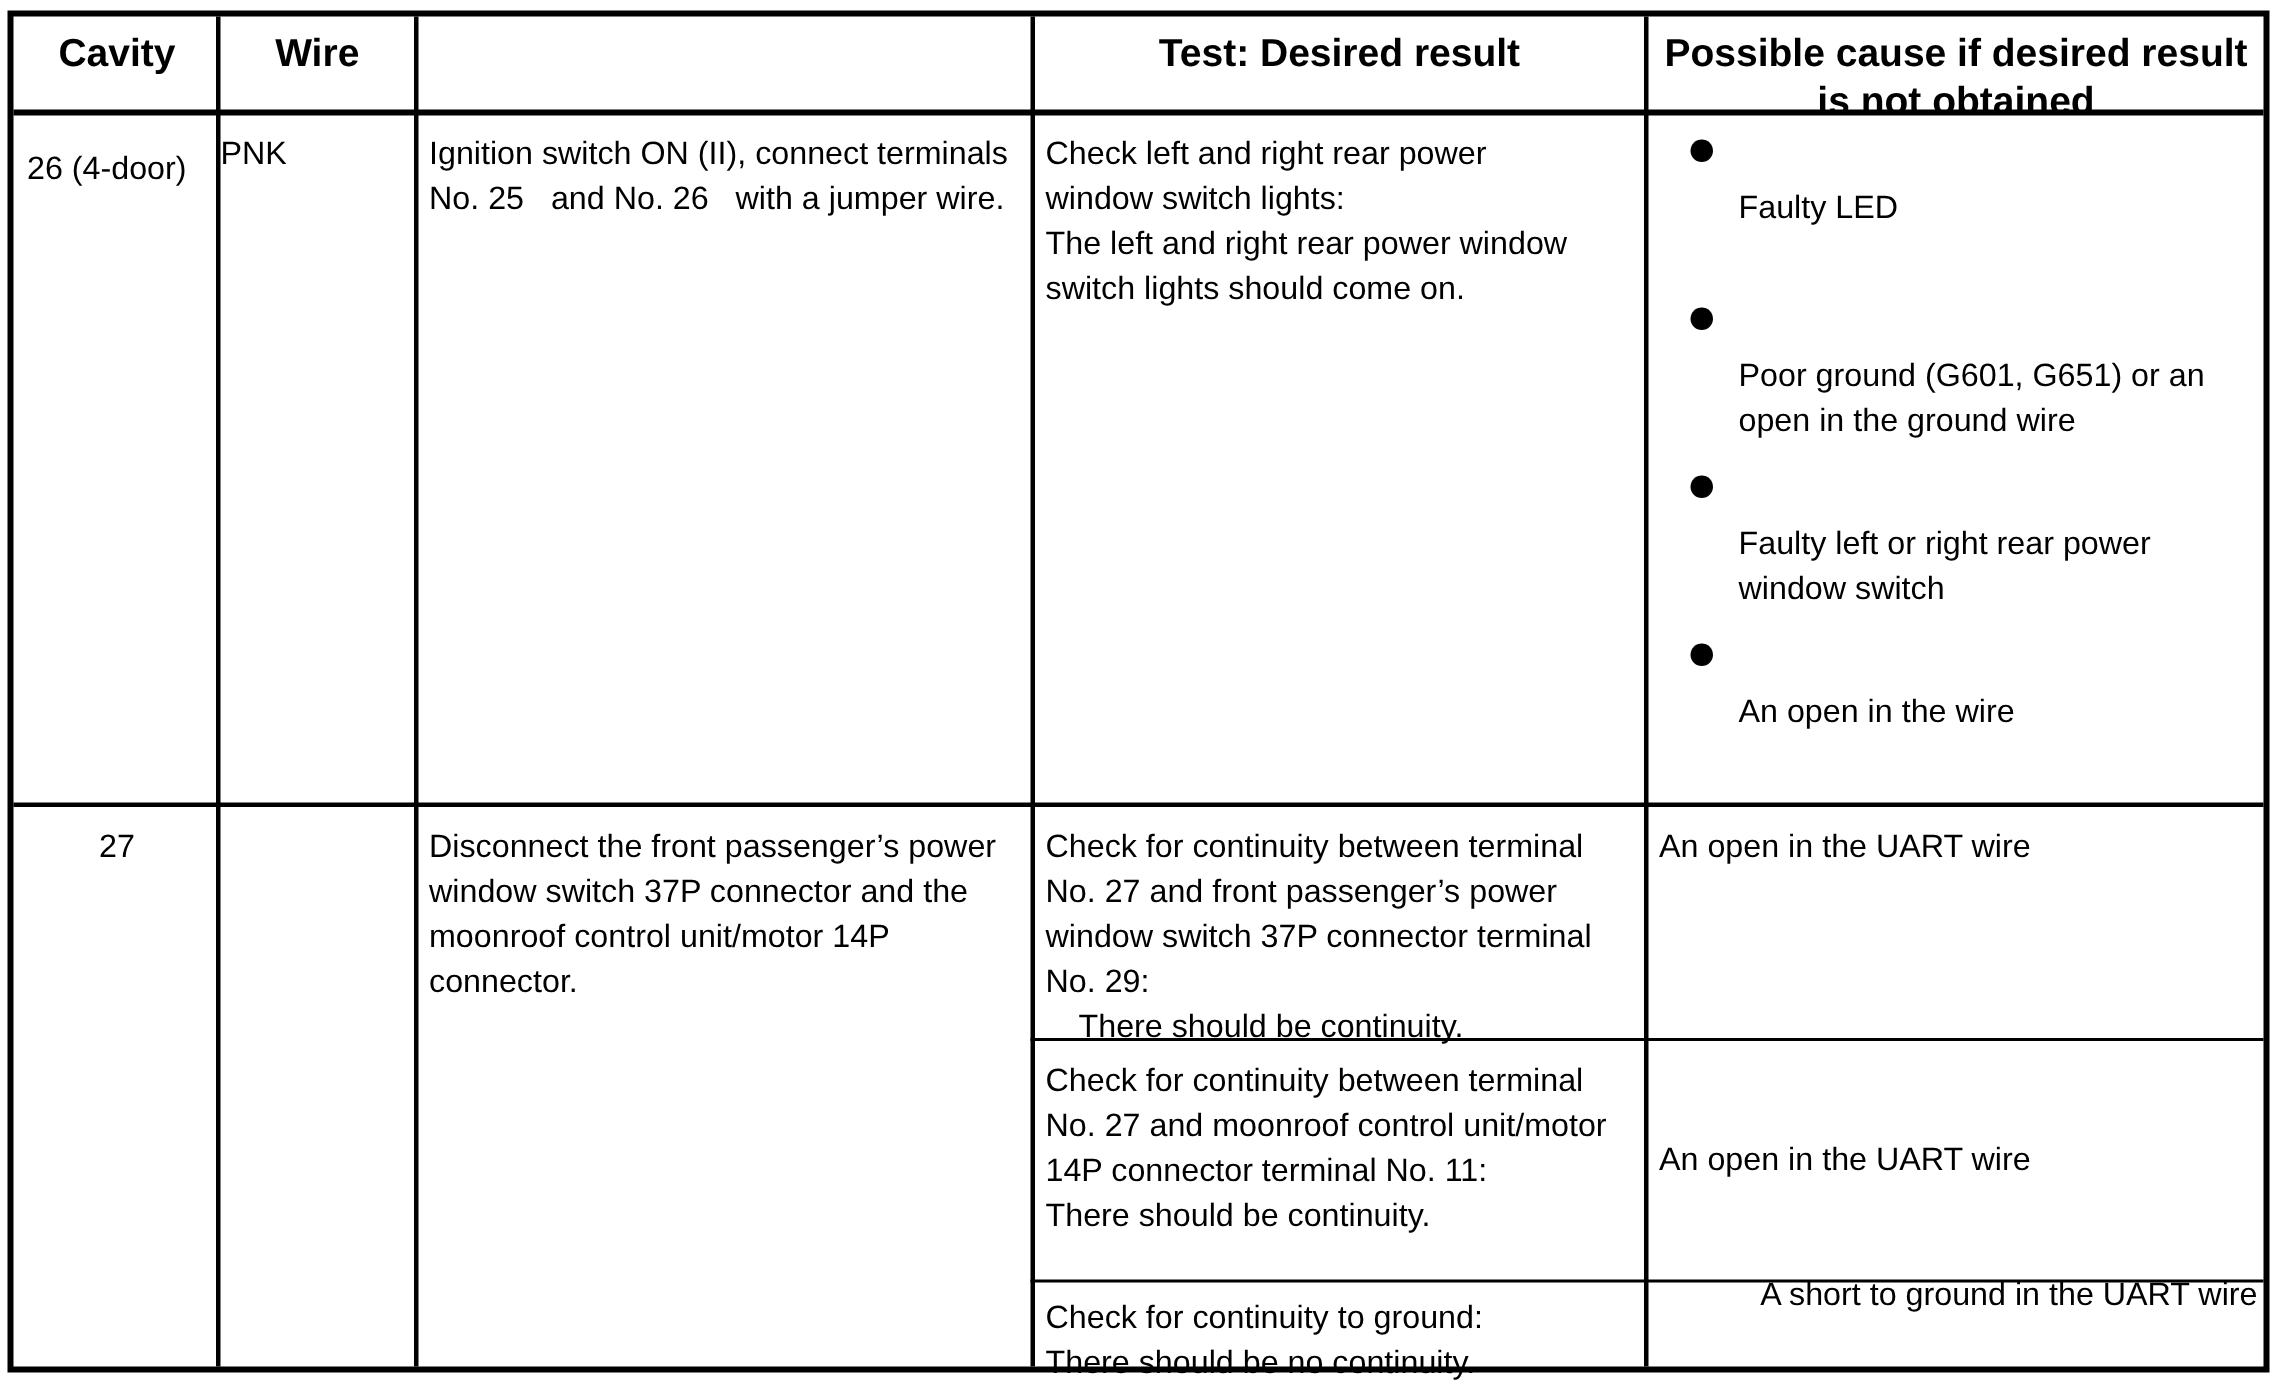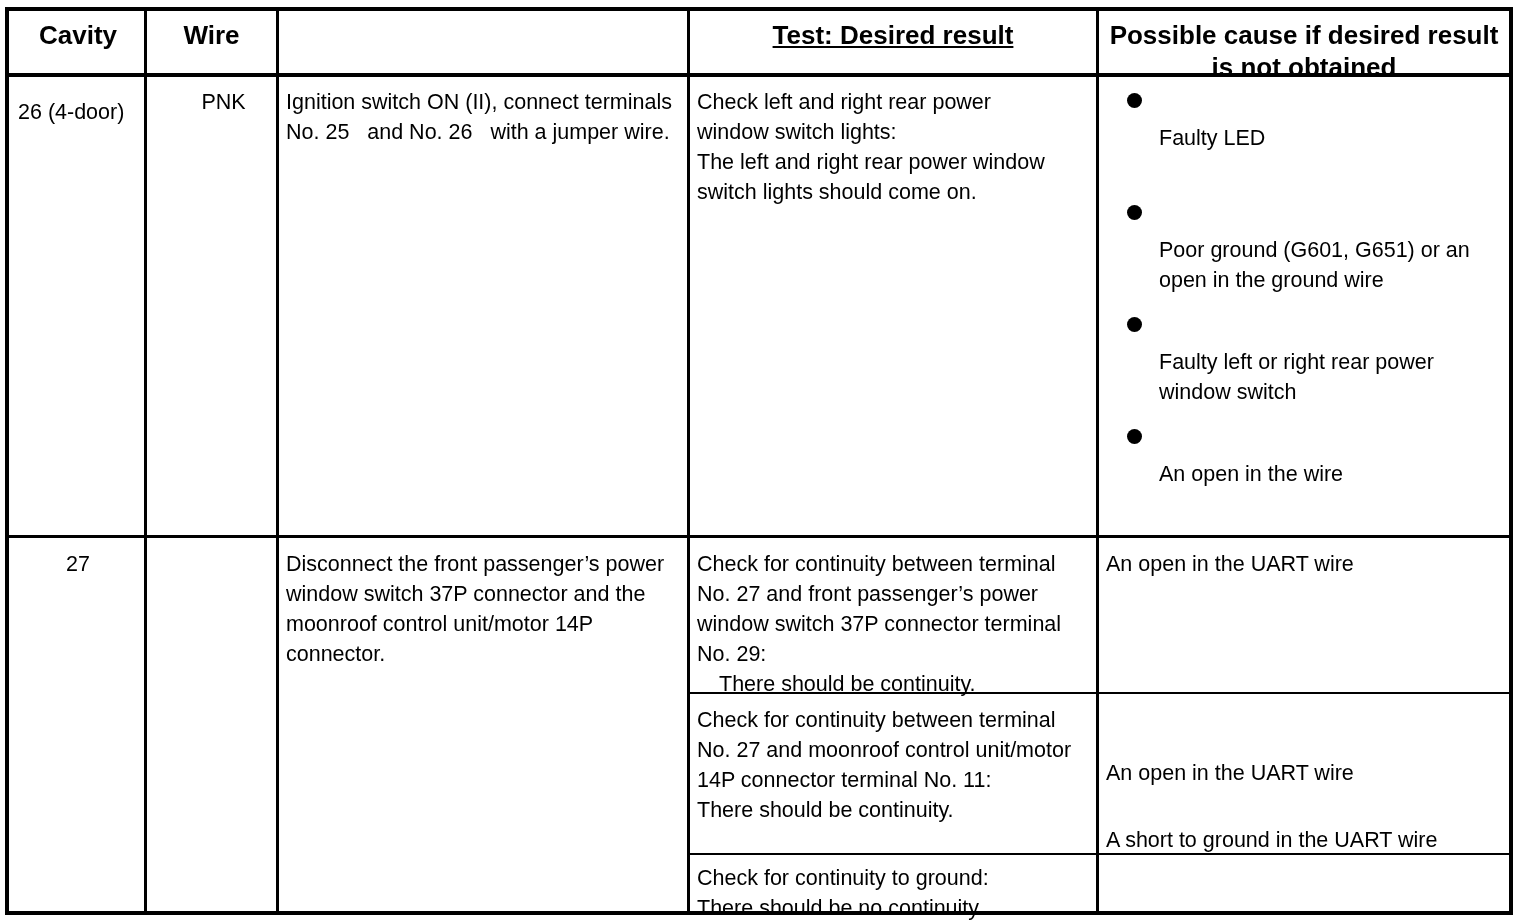--- a/index.html
+++ b/index.html
@@ -84,37 +84,37 @@
     display: flex;
     align-items: flex-start;
     justify-content: center;
     padding-top: 9px;
   }
   .hdr .txt { display: block; width: 100%; }
 
   .hdr-cavity  { left: 3px;    width: 132px; }
   .hdr-wire    { left: 138px;  width: 129px; }
   .hdr-cond    { left: 270px;  width: 408px; }
-  .hdr-desired { left: 681px;  width: 406px; text-decoration: underline; }
+  .hdr-desired { left: 681px;  width: 406px; }
   .hdr-cause   { left: 1090px; width: 410px; padding-left: 5px; padding-right: 5px; }
 
   
   .body-cell {
     font-size: 21.5px;
     line-height: 1.40;
   }
 
   
   .r1-cavity {
     left: 3px; width: 132px; top: 66px; height: 458px;
     text-align: left; padding-left: 6px; padding-top: 20px;
   }
   .r1-wire {
-    left: 150px; width: 129px; top: 66px; height: 348px;
-    text-align: center; padding-top: 10px;
+    left: 138px; width: 129px; top: 66px; height: 348px;
+    padding-top: 10px;
   }
   .r1-cond {
     left: 270px; width: 408px; top: 66px; height: 458px;
     padding-left: 7px; padding-right: 2px; padding-top: 10px;
   }
   .r1-desired {
     left: 681px; width: 362px; top: 66px; height: 458px;
     padding-left: 7px; padding-right: 2px; padding-top: 10px;
   }
   .r1-cause {
@@ -169,23 +169,23 @@
                    padding-left: 7px; padding-right: 4px; padding-top: 11px; }
 
   .sub-b-desired { left: 681px; width: 406px; top: 683px; height: 159px;
                    padding-left: 7px; padding-right: 2px; padding-top: 11px; }
   .sub-b-cause   { left: 1090px; width: 410px; top: 683px; height: 159px;
                    padding-left: 7px; padding-right: 4px;
                    display: flex; align-items: center; }
 
   .sub-c-desired { left: 681px; width: 406px; top: 844px; height: 56px;
                    padding-left: 7px; padding-right: 2px; padding-top: 8px; }
-  .sub-c-cause   { left: 1090px; width: 410px; top: 801px; height: 56px;
+  .sub-c-cause   { left: 1090px; width: 410px; top: 824px; height: 56px;
                    padding-left: 7px; padding-right: 4px;
-                   display: flex; align-items: center; }
+                   display: flex; align-items: center; justify-content: flex-end; }
 
   .indent { display: inline-block; width: 22px; }
 </style>
 </head>
 <body>
 
 <div class="page">
 
   <div class="dtc-table">
     <div class="table-inner">

